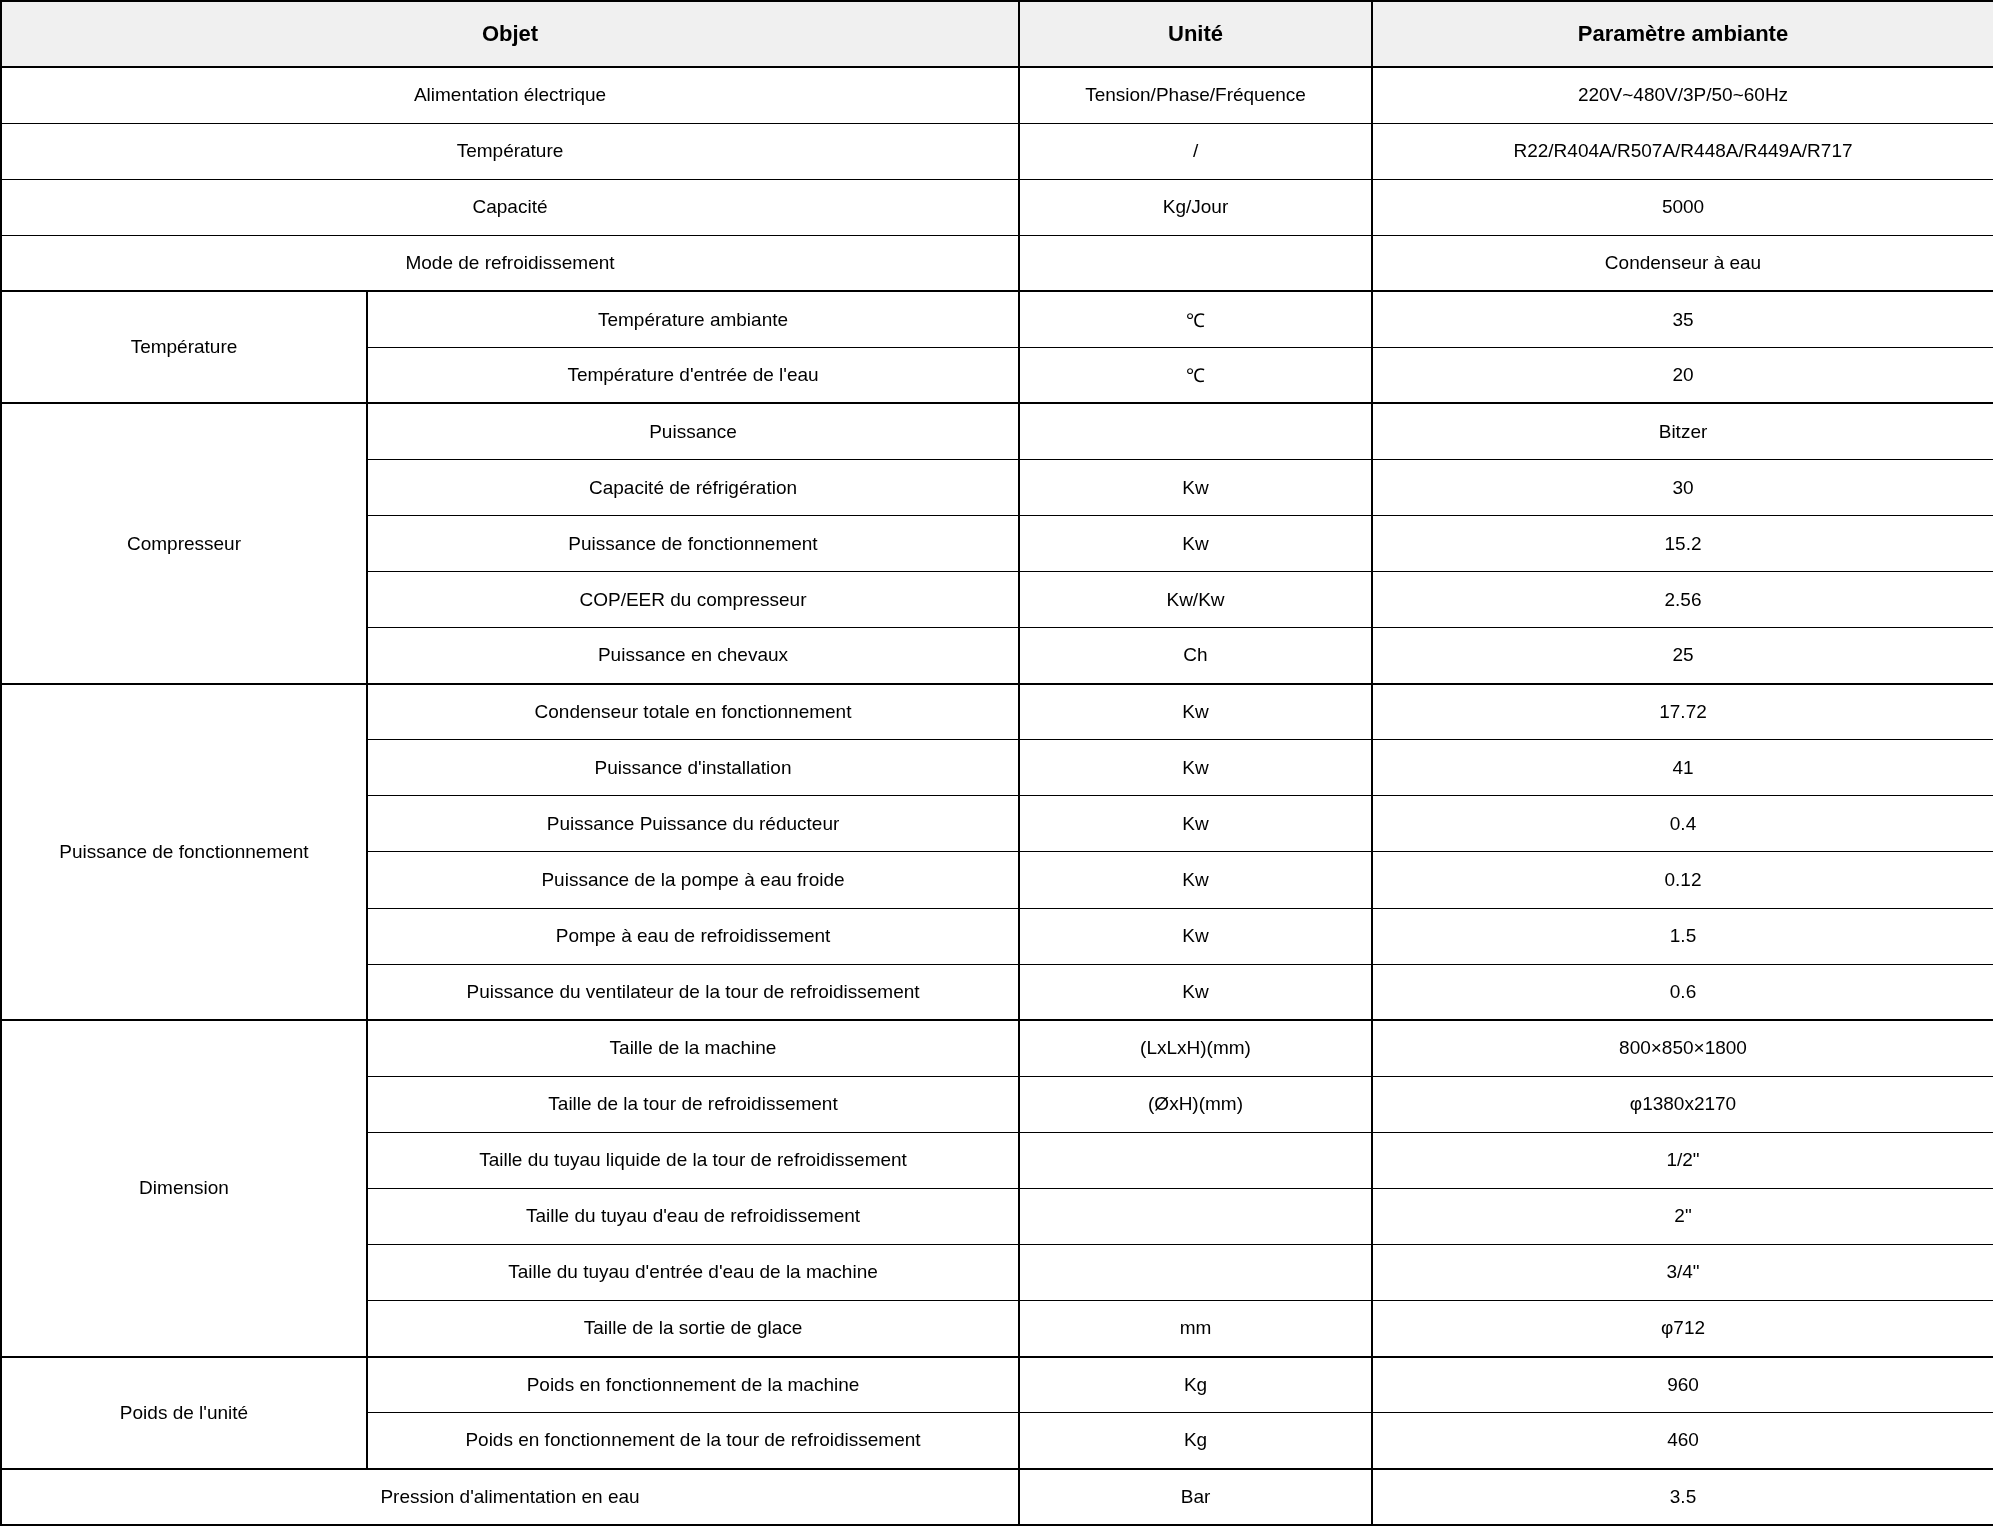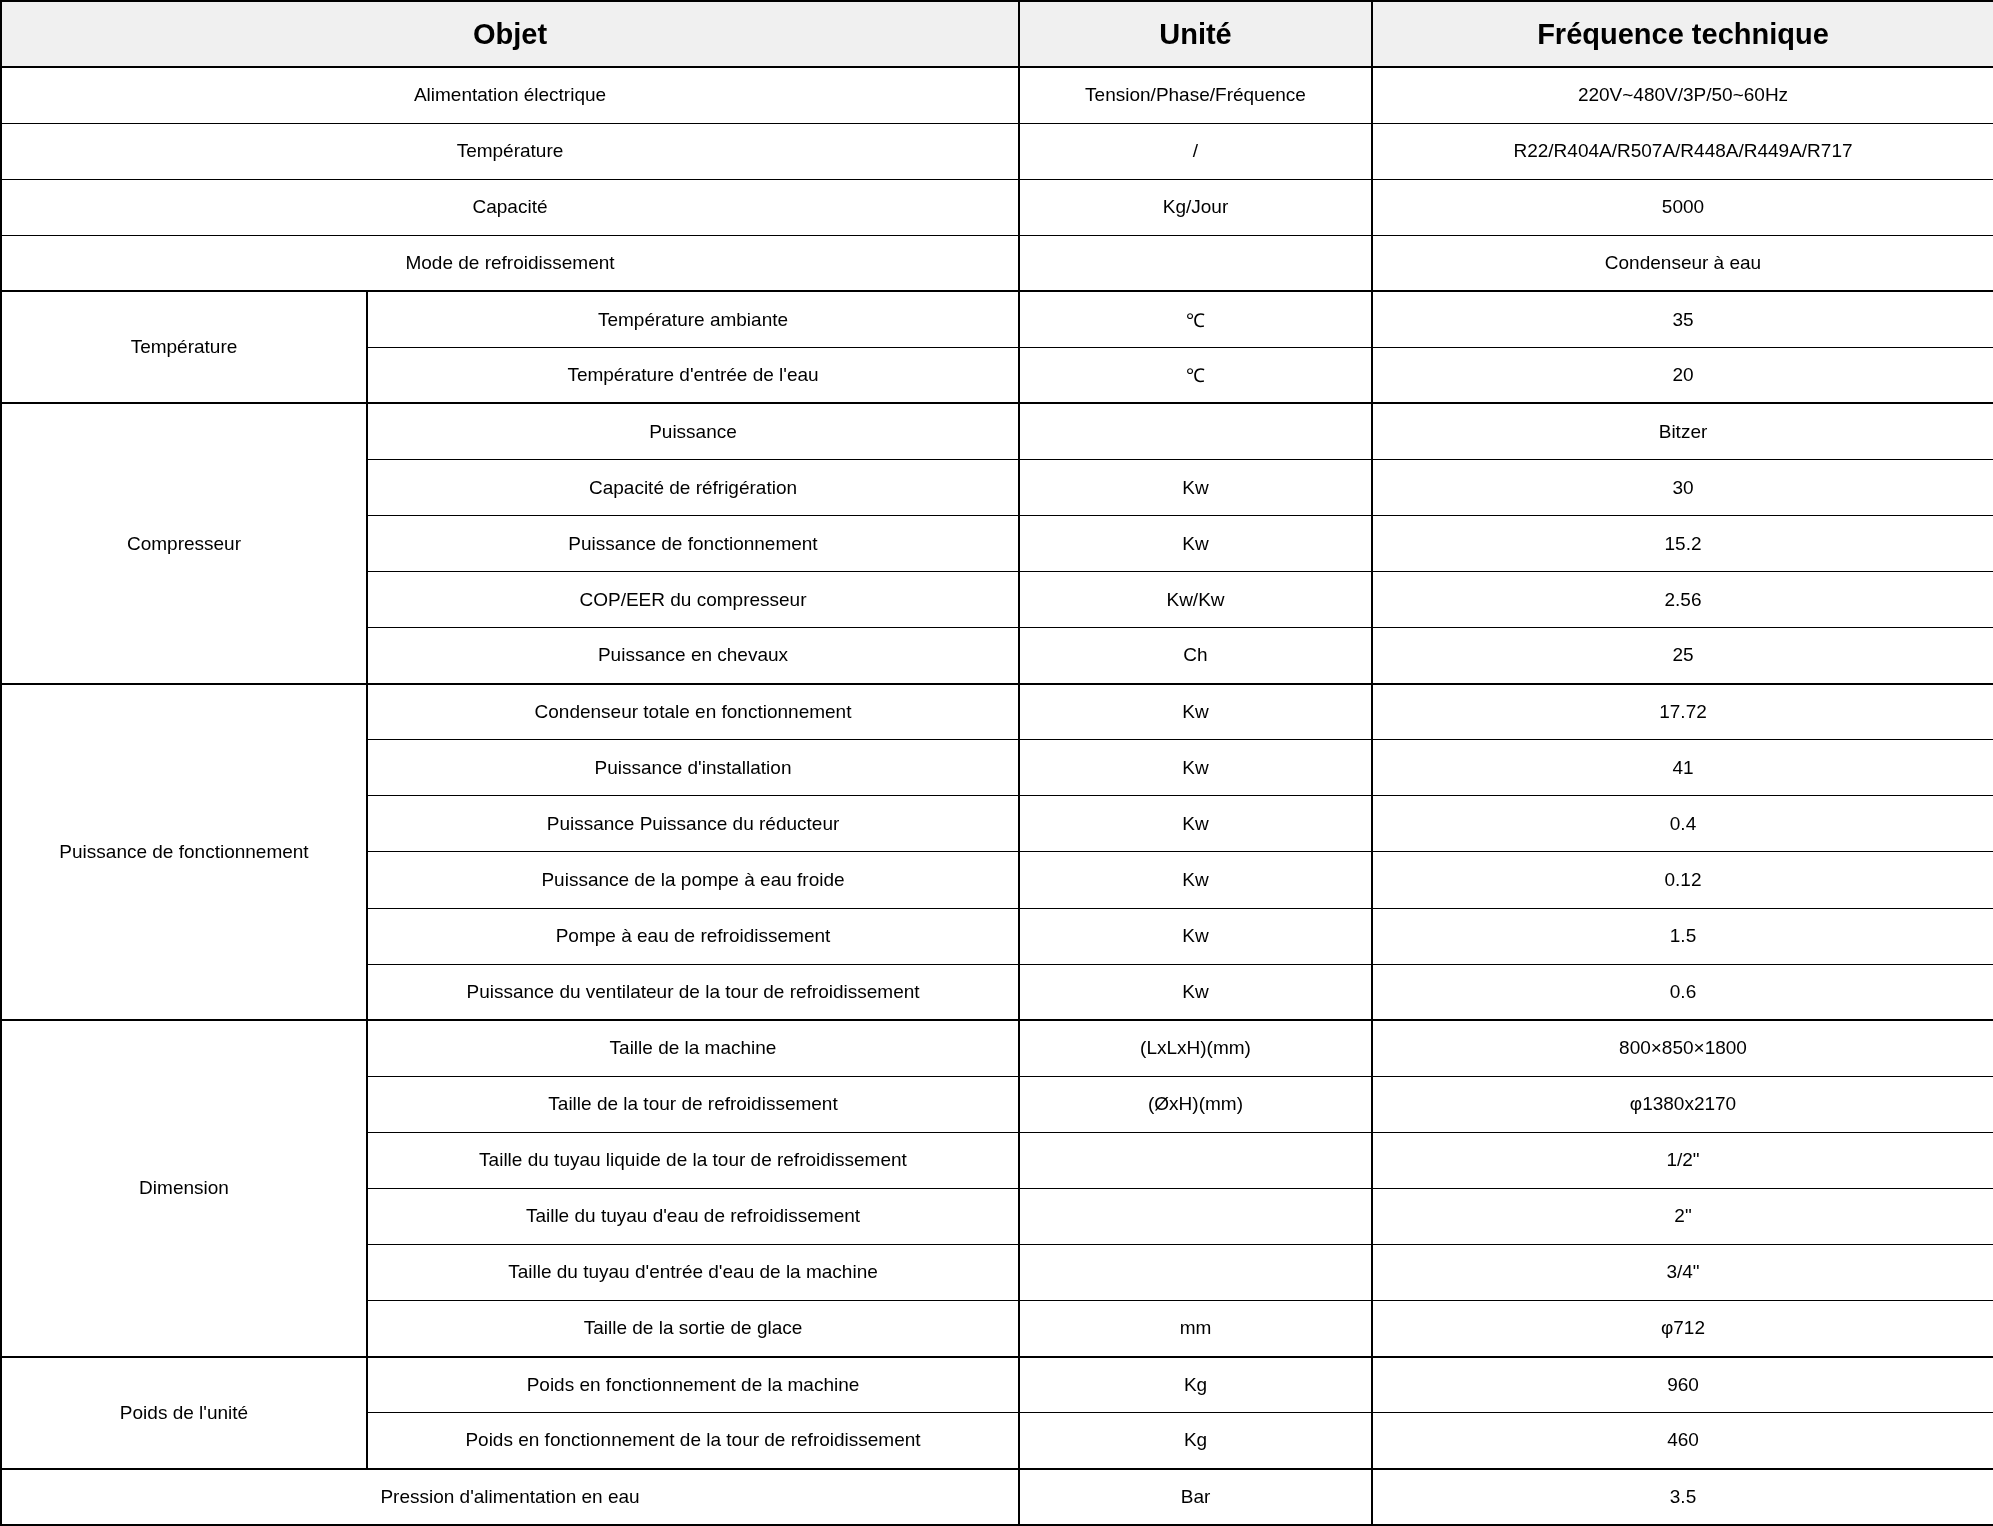--- a/index.html
+++ b/index.html
@@ -25,21 +25,21 @@
     text-align: center;
     vertical-align: middle;
     padding: 2px 8px;
     font-size: 19px;
     overflow: hidden;
     white-space: nowrap;
   }
   .spec-table th {
     height: 66px;
     background: #f0f0f0;
-    font-size: 29px;
+    font-size: 22px;
     font-weight: bold;
     border-bottom-width: 2px;
   }
   .spec-table tr { height: 56px; }
   .spec-table tr.thick > td { border-top-width: 2px; margin-top: 16px; }
 </style>
 </head>
 <body>
 
 <table class="spec-table">
@@ -47,21 +47,21 @@
     <col style="width:366px">
     <col style="width:652px">
     <col style="width:353px">
     <col style="width:622px">
   </colgroup>
 
   <tbody>
       <tr>
     <th colspan="2">Objet</th>
     <th>Unité</th>
-    <th>Fréquence technique</th>
+    <th>Paramètre ambiante</th>
   </tr>
 
   <tr>
     <td colspan="2">Alimentation électrique</td>
     <td>Tension/Phase/Fréquence</td>
     <td>220V~480V/3P/50~60Hz</td>
   </tr>
   <tr>
     <td colspan="2">Température</td>
     <td>/</td>

